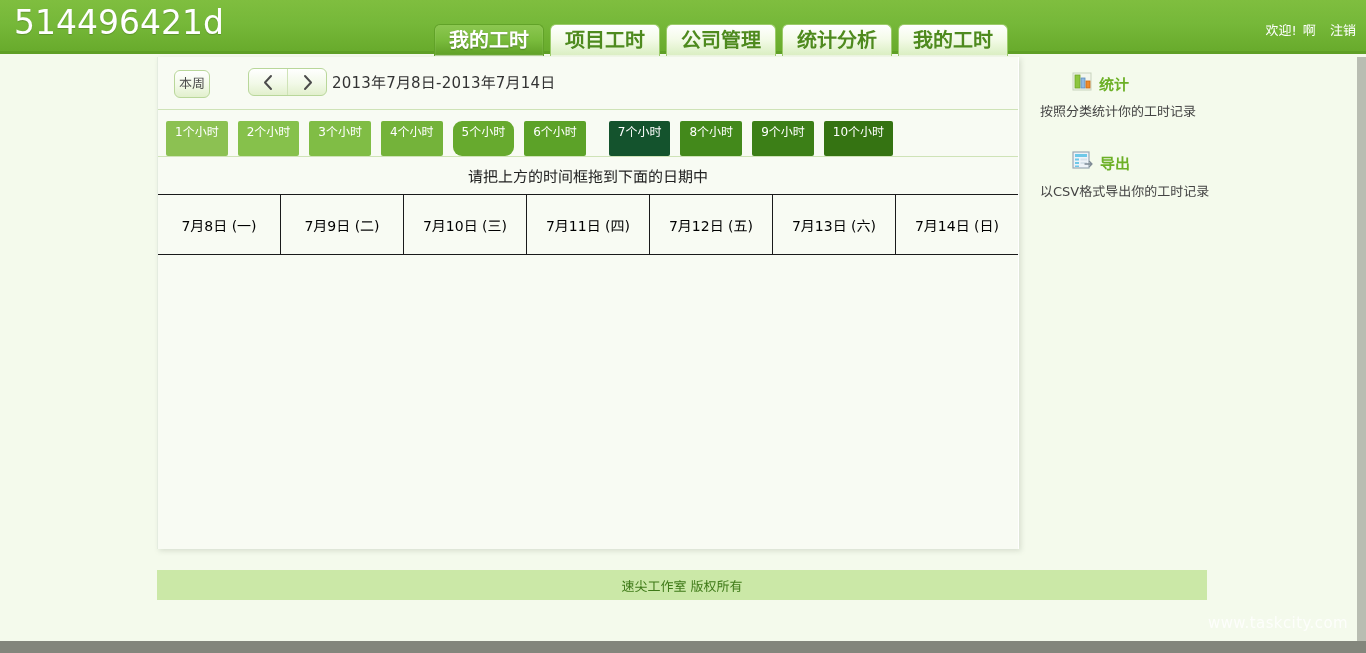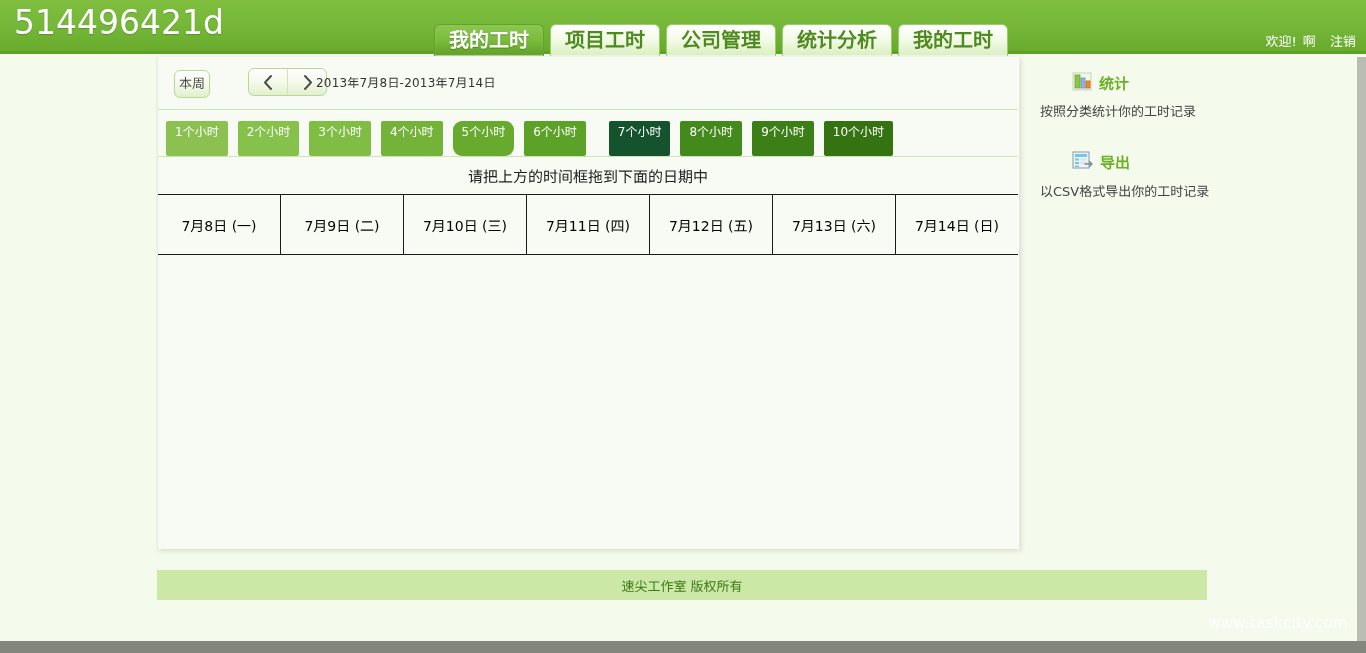--- a/index.html
+++ b/index.html
@@ -72,21 +72,20 @@
     text-shadow: 0 1px 1px rgba(0,0,0,0.25);
   }
   .user-area {
     position: absolute;
     right: 10px;
     top: 22px;
     font-size: 13px;
     line-height: 18px;
     color: #ffffff;
     white-space: nowrap;
-    margin-top: 11px;
   }
   .user-area .uname { margin: 0 2px 0 2px; }
   .user-area a {
     color: #ffffff;
     text-decoration: none;
     margin-left: 8px;
     cursor: pointer;
   }
 
   
@@ -140,23 +139,23 @@
     justify-content: center;
     color: #4c4c4c;
     font-size: 17px;
     cursor: pointer;
     background: transparent;
   }
   .arrow-btn + .arrow-btn { border-left: 1px solid #cfe3b7; }
   .arrow-btn svg { display: block; }
   .date-range {
     position: absolute;
-    left: 158px;
+    left: 174px;
     top: 16px;
-    font-size: 12px;
+    font-size: 15px;
     line-height: 20px;
     color: #333333;
     letter-spacing: 0.2px;
     white-space: nowrap;
   }
 
   
   .chip-row {
     position: relative;
     height: 47px;
@@ -214,21 +213,21 @@
   
   .sidebar {
     position: absolute;
     left: 1040px;
     top: 72px;
     width: 300px;
   }
   .side-block { margin-bottom: 30px; }
   .side-head {
     display: flex;
-    align-items: flex-start;
+    align-items: center;
     gap: 7px;
     margin-bottom: 9px;
     padding-left: 32px;
   }
   .side-title {
     font-size: 15px;
     font-weight: bold;
     color: #6cb026;
     cursor: pointer;
   }

